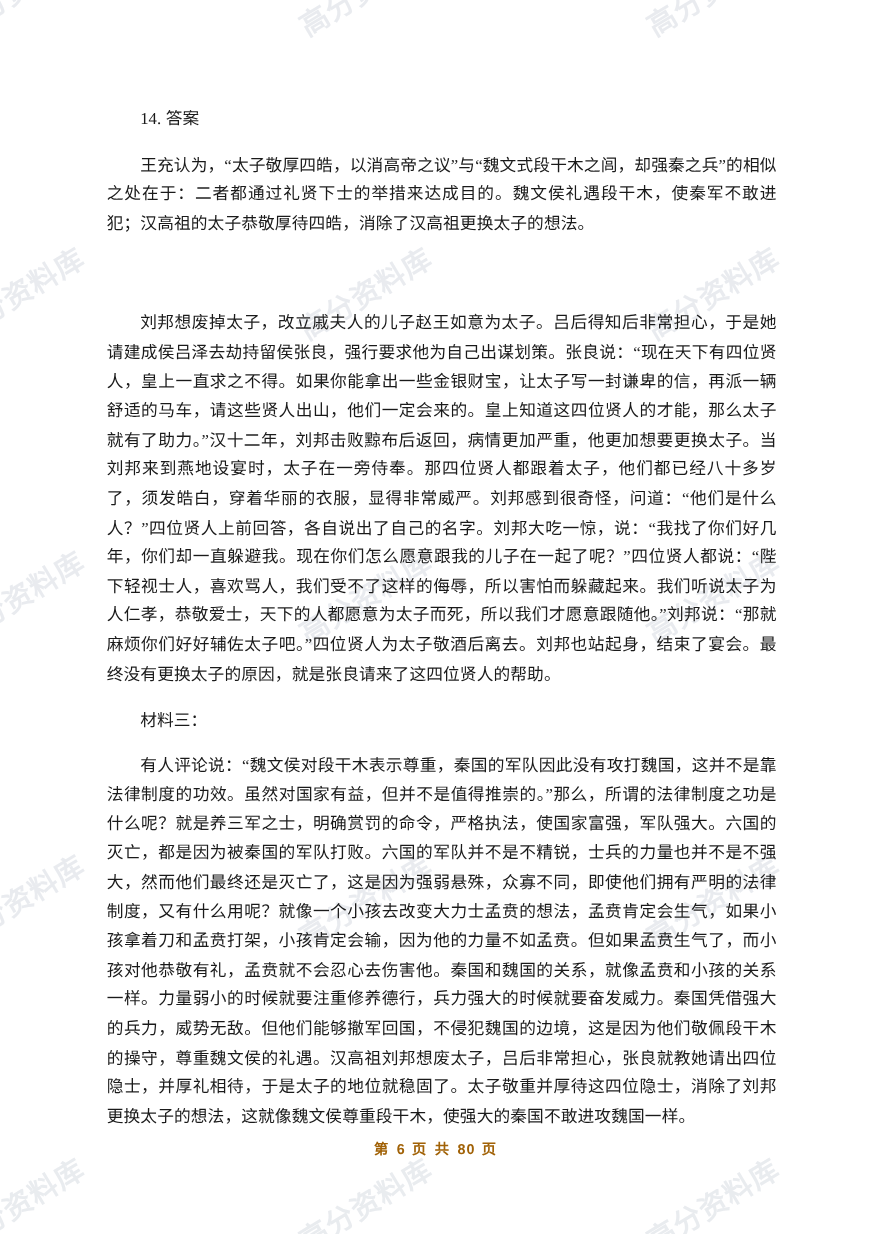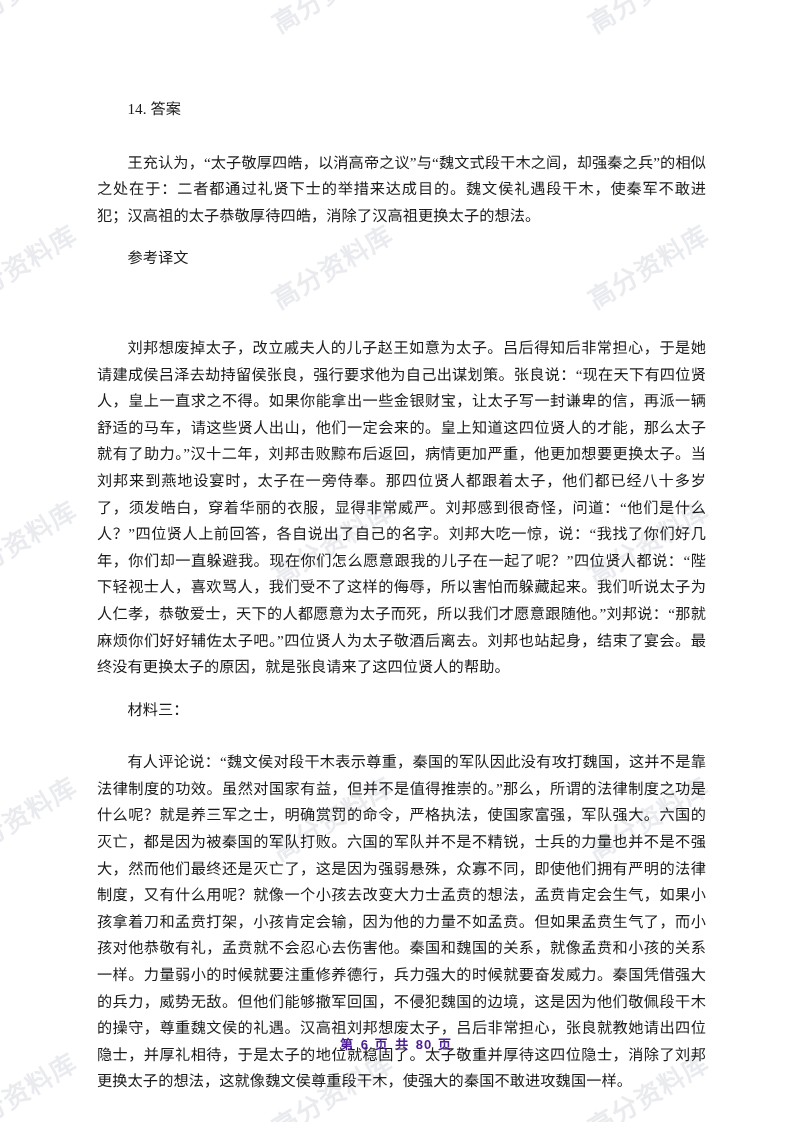--- a/index.html
+++ b/index.html
@@ -47,21 +47,21 @@
     height: 870px;
     box-sizing: border-box;
     padding: 96px 87px 0 97px;
   }
 
   .content {
     position: relative;
   }
 
   p.para {
-    margin: 12px 0 3px 0;
+    margin: 0 0 3px 0;
     font-size: 15.2px;
     line-height: 26.6px;
     text-align: justify;
     text-justify: inter-ideograph;
     text-indent: 2em;
     letter-spacing: 0.1px;
   }
   p.label {
     margin: 0 0 3px 0;
     font-size: 15.2px;
@@ -83,21 +83,21 @@
   #footer {
     position: absolute;
     left: 0;
     right: 0;
     bottom: 69px;
     z-index: 1;
     text-align: center;
     font-family: "Liberation Sans", "DejaVu Sans", sans-serif;
     font-size: 13px;
     font-weight: 700;
-    color: #4c1d95;
+    color: #a16207;
     letter-spacing: 2px;
   }
   #footer .fnum { letter-spacing: 1px; }
 </style>
 </head>
 <body>
 
 <div id="watermark-layer">
     <span class="wm" style="color: rgb(201, 207, 216); left: -52px; top: 8px;">高分资料库</span>
     <span class="wm" style="color: rgb(201, 207, 216); left: 264px; top: 8px;">高分资料库</span>
@@ -120,21 +120,20 @@
   <div class="content">
 
     <p class="heading-num">14. 答案</p>
 
     <div class="gap-sm"></div>
 
     <p class="para">王充认为，“太子敬厚四皓，以消高帝之议”与“魏文式段干木之闾，却强秦之兵”的相似之处在于：二者都通过礼贤下士的举措来达成目的。魏文侯礼遇段干木，使秦军不敢进犯；汉高祖的太子恭敬厚待四皓，消除了汉高祖更换太子的想法。</p>
 
     <div class="gap-md"></div>
 
-    <p class="label">参考译文</p>
 
     <div class="gap-md"></div>
 
 
     <div class="gap-sm"></div>
 
 
     <div class="gap-md"></div>
 
 

